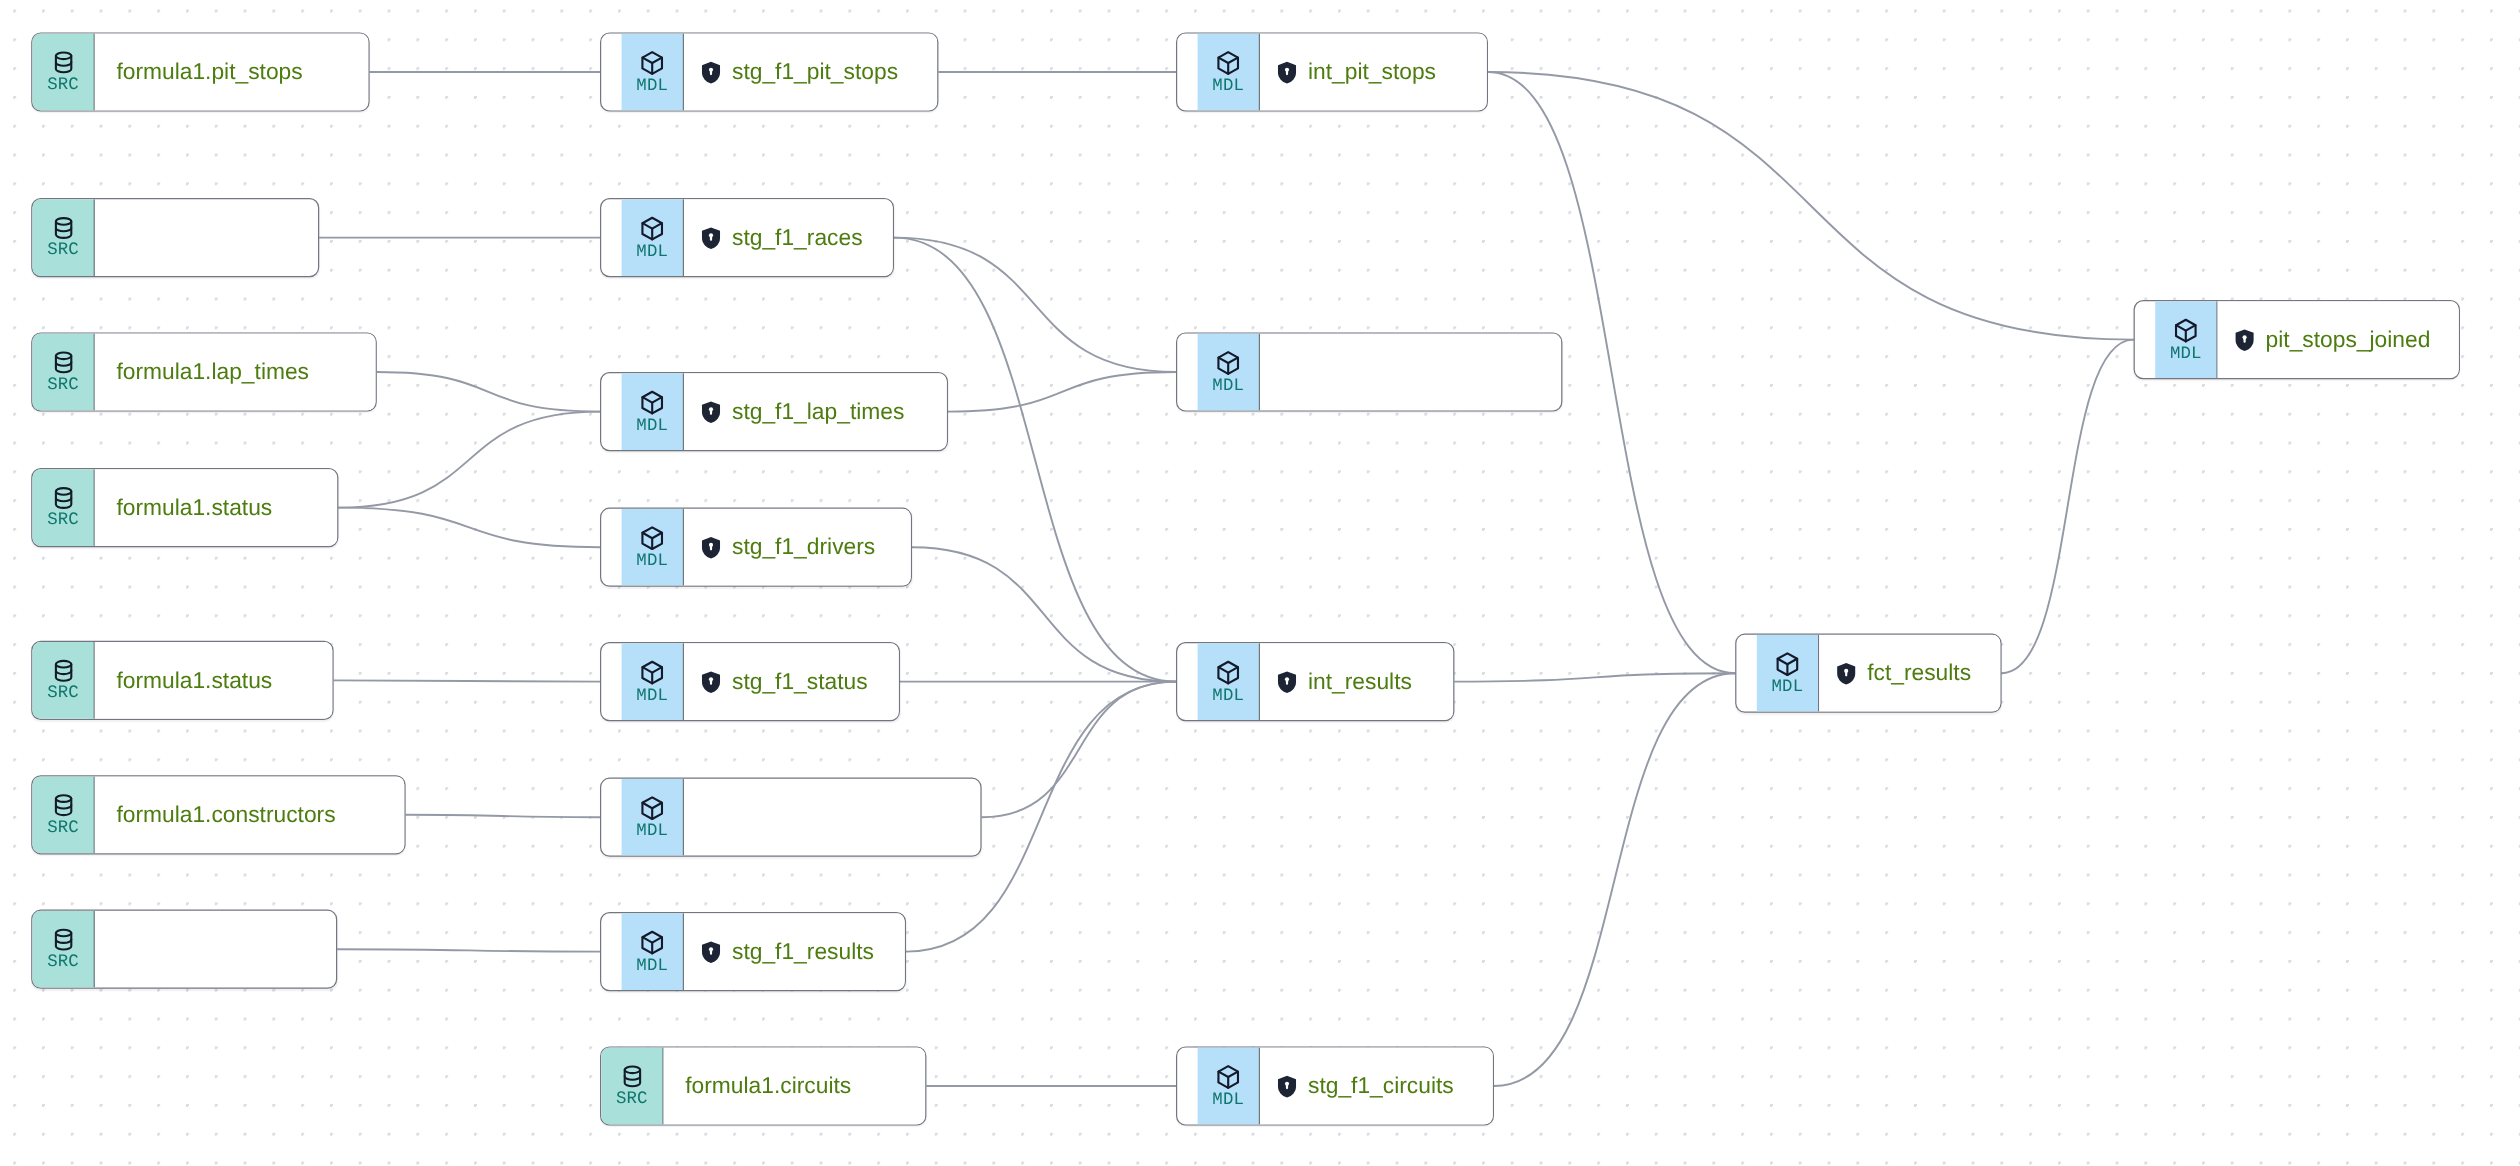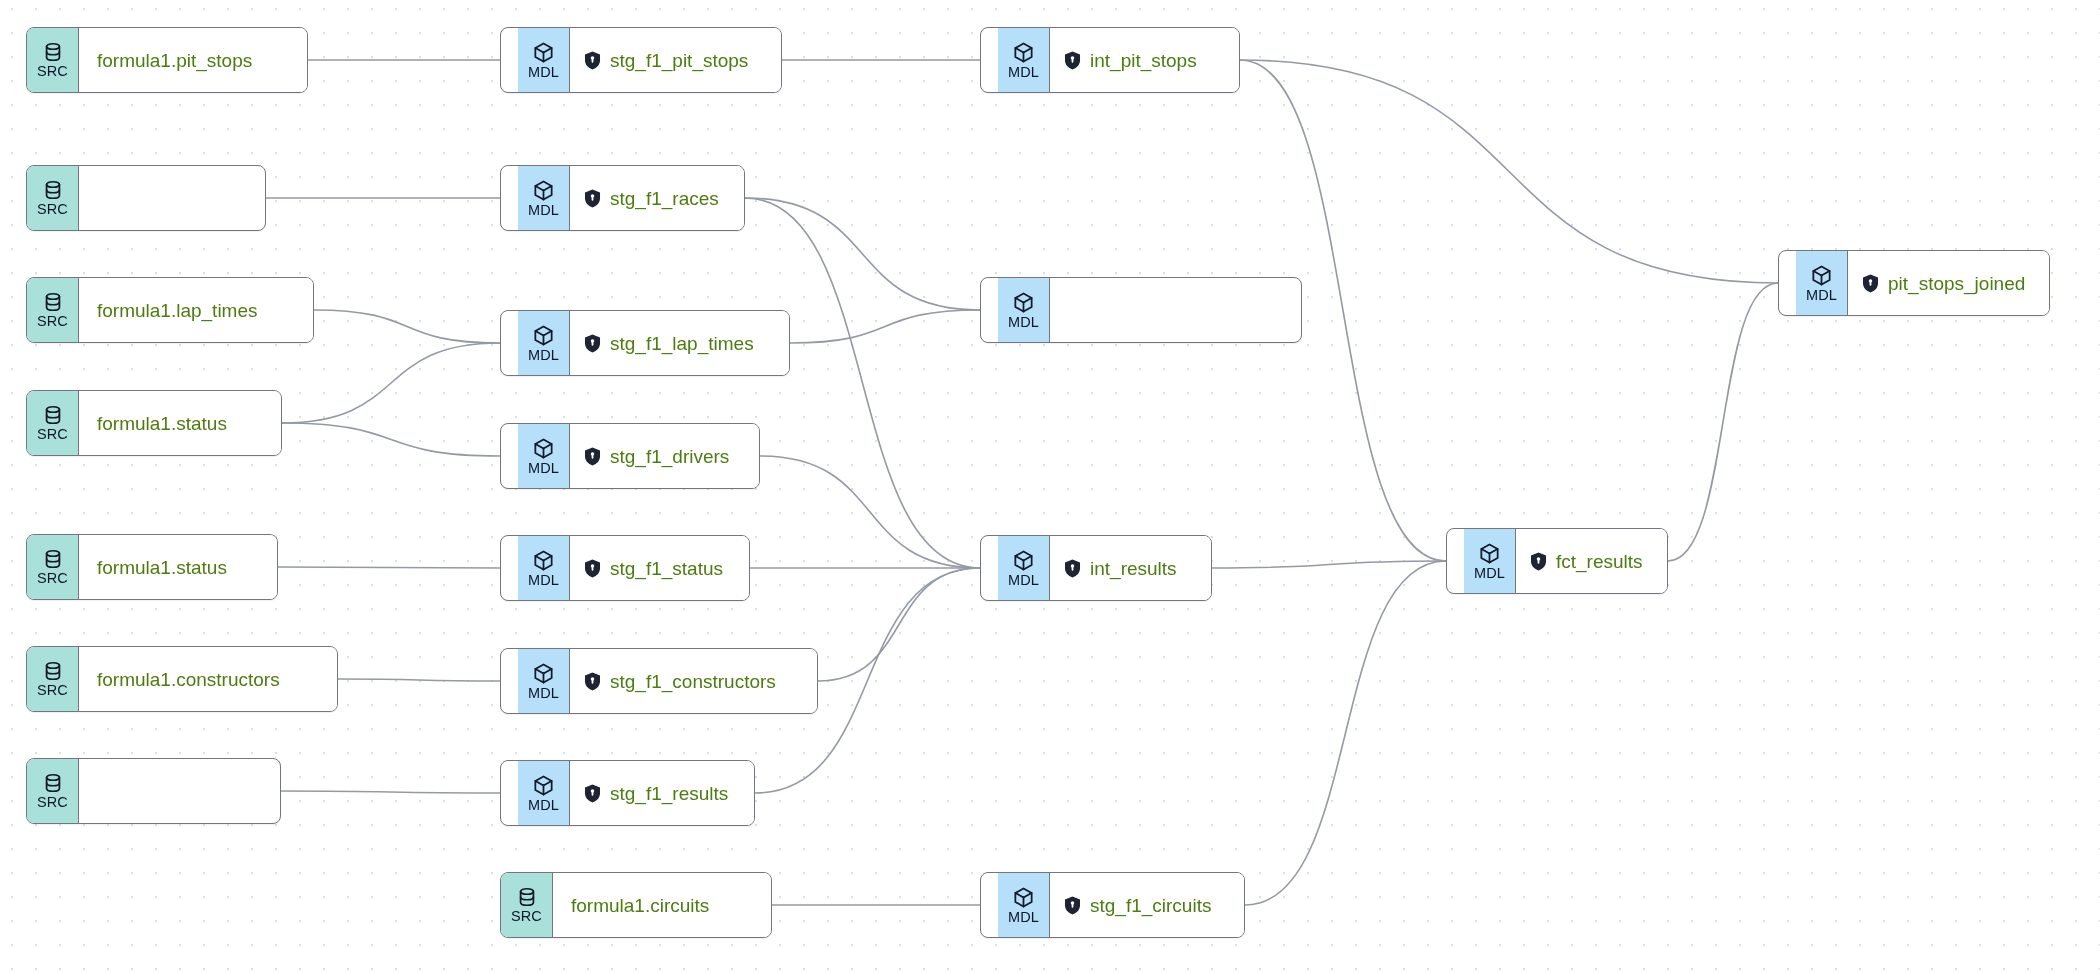--- a/index.html
+++ b/index.html
@@ -59,23 +59,23 @@
   .node.src .badge { background: #a9e0da; }
   .node.mdl .badge { background: #b6dffa; margin-left: 17px; }
 
   .badge .badge-icon {
     display: block;
     line-height: 0;
   }
   .badge .badge-label {
     font-size: 14.5px;
     line-height: 1;
-    color: #0f172a;
+    color: #0f766e;
     letter-spacing: 0.1px;
-    font-family: Liberation Sans, sans-serif;
+    font-family: Liberation Mono, monospace;
   }
 
   .node .body {
     flex: 1 1 auto;
     display: flex;
     align-items: center;
     gap: 9px;
     padding: 0 16px 0 14px;
     background: #ffffff;
     white-space: nowrap;
@@ -312,28 +312,20 @@
       </div>
       <div class="node mdl" style="left: 500px; top: 648px; width: 318px;">
         <div class="badge">
           <span class="badge-icon"><svg width="23" height="23" viewBox="0 0 24 24" fill="none" stroke="#131a29" stroke-width="1.85" stroke-linecap="round" stroke-linejoin="round">
               <path d="M20.5 7.3 12 2.6 3.5 7.3v9.4L12 21.4l8.5-4.7z"></path>
               <path d="M3.6 7.3 12 12l8.4-4.7"></path>
               <path d="M12 12v9.4"></path>
             </svg></span>
           <span class="badge-label">MDL</span>
         </div>
-        <div class="body">
-          <span class="shield"><svg width="17" height="19" viewBox="0 0 20 23" aria-hidden="true">
-              <path d="M10 0.6 0.9 4.1v7.2c0 5.2 3.8 9.6 9.1 11.1 5.3-1.5 9.1-5.9 9.1-11.1V4.1z" fill="#1d2433"></path>
-              <circle cx="10" cy="8.6" r="2.1" fill="#ffffff"></circle>
-              <rect x="8.9" y="9.5" width="2.2" height="4.6" rx="1.1" fill="#ffffff"></rect>
-            </svg></span>
-          <span class="label">stg_f1_constructors</span>
-        </div>
       </div>
       <div class="node mdl" style="left: 500px; top: 760px; width: 255px;">
         <div class="badge">
           <span class="badge-icon"><svg width="23" height="23" viewBox="0 0 24 24" fill="none" stroke="#131a29" stroke-width="1.85" stroke-linecap="round" stroke-linejoin="round">
               <path d="M20.5 7.3 12 2.6 3.5 7.3v9.4L12 21.4l8.5-4.7z"></path>
               <path d="M3.6 7.3 12 12l8.4-4.7"></path>
               <path d="M12 12v9.4"></path>
             </svg></span>
           <span class="badge-label">MDL</span>
         </div>

